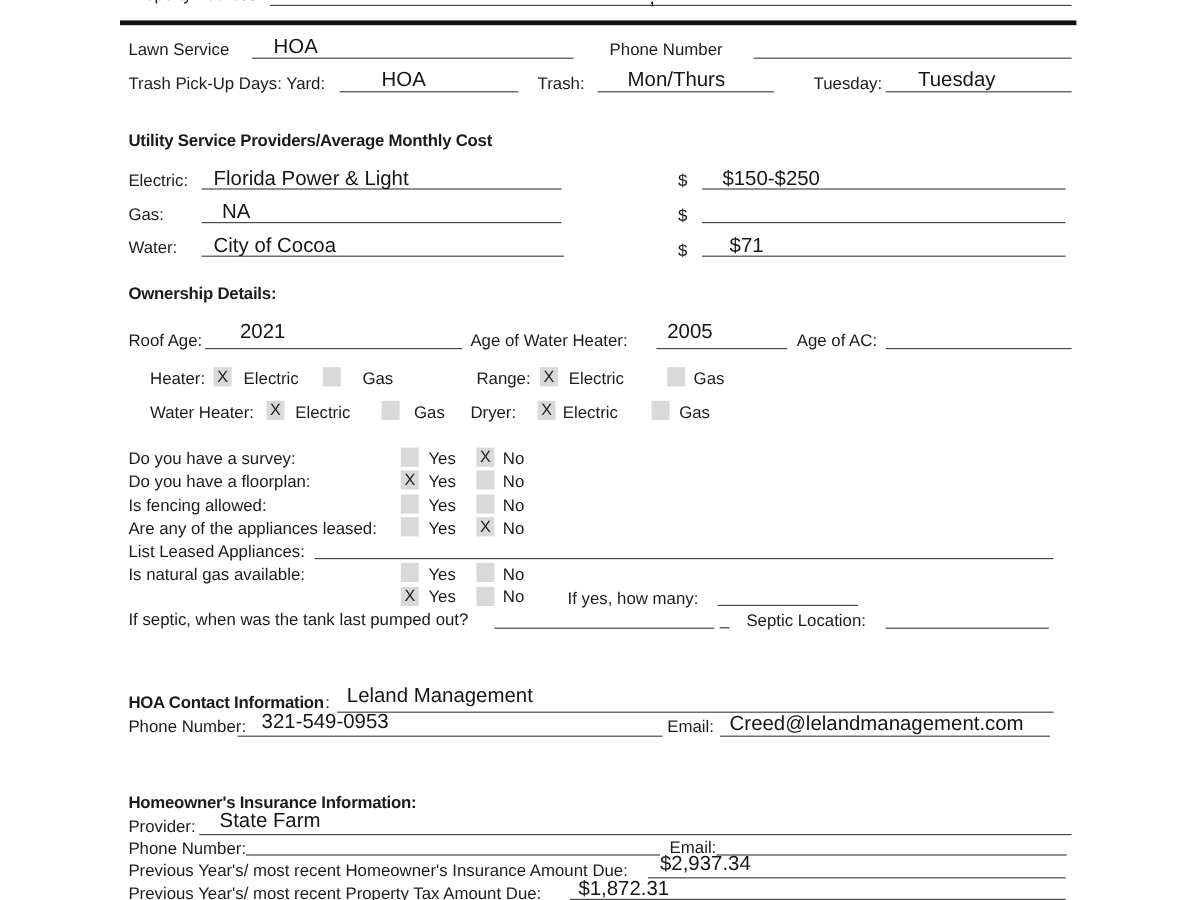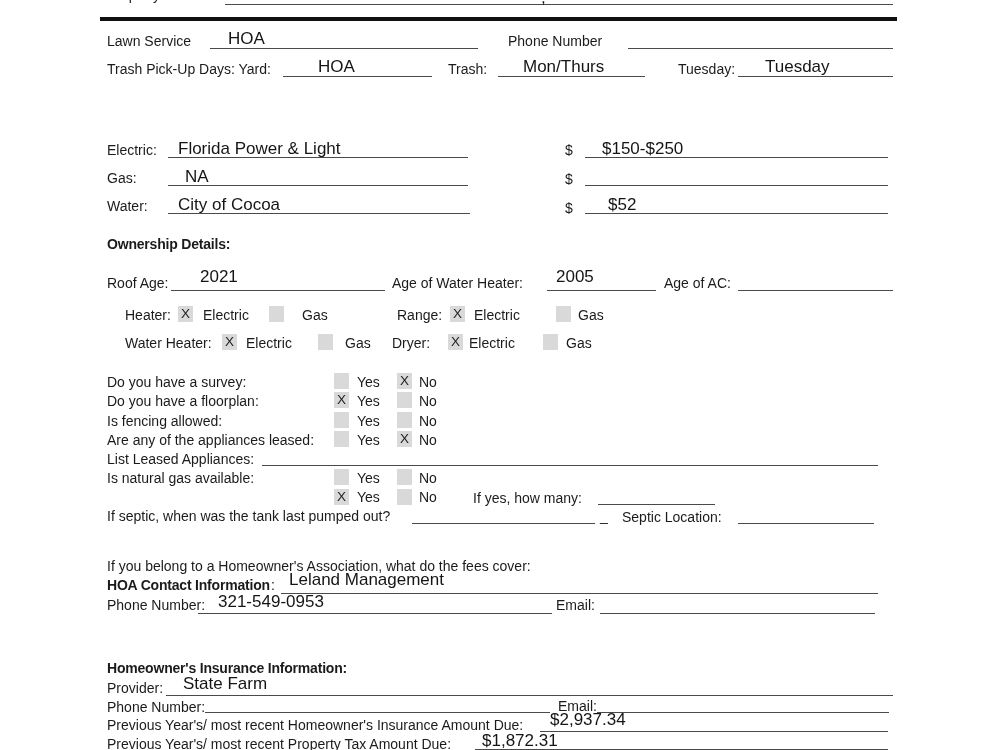--- a/index.html
+++ b/index.html
@@ -37,40 +37,41 @@
   <span class="L" style="left:107px; top:61px;">Trash Pick-Up Days: Yard:</span>
   <div class="ln" style="left:283px; top:76px; width:149px;"></div>
   <span class="V" style="left:318px; top:57px;">HOA</span>
   <span class="L" style="left:448px; top:61px;">Trash:</span>
   <div class="ln" style="left:498px; top:76px; width:147px;"></div>
   <span class="V" style="left:523px; top:57px;">Mon/Thurs</span>
   <span class="L" style="left:678px; top:61px;">Tuesday:</span>
   <div class="ln" style="left:738px; top:76px; width:155px;"></div>
   <span class="V" style="left:765px; top:57px;">Tuesday</span>
 
+  <span class="L B" style="left:107px; top:109px;">Utility Service Providers/Average Monthly Cost</span>
 
   <span class="L" style="left:107px; top:142px;">Electric:</span>
   <div class="ln" style="left:168px; top:157px; width:300px;"></div>
   <span class="V" style="left:178px; top:139px;">Florida Power &amp; Light</span>
   <span class="L" style="left:565px; top:142px;">$</span>
   <div class="ln" style="left:585px; top:157px; width:303px;"></div>
   <span class="V" style="left:602px; top:139px;">$150-$250</span>
 
   <span class="L" style="left:107px; top:170px;">Gas:</span>
   <div class="ln" style="left:168px; top:185px; width:300px;"></div>
   <span class="V" style="left:185px; top:167px;">NA</span>
   <span class="L" style="left:565px; top:171px;">$</span>
   <div class="ln" style="left:585px; top:185px; width:303px;"></div>
 
   <span class="L" style="left:107px; top:198px;">Water:</span>
   <div class="ln" style="left:168px; top:213px; width:302px;"></div>
   <span class="V" style="left:178px; top:195px;">City of Cocoa</span>
   <span class="L" style="left:565px; top:200px;">$</span>
   <div class="ln" style="left:585px; top:213px; width:303px;"></div>
-  <span class="V" style="left:608px; top:195px;">$52</span>
+  <span class="V" style="left:608px; top:195px;">$71</span>
 
   <span class="L B" style="left:107px; top:236px;">Ownership Details:</span>
 
   <span class="L" style="left:107px; top:275px;">Roof Age:</span>
   <div class="ln" style="left:171px; top:290px; width:214px;"></div>
   <span class="V" style="left:200px; top:267px;">2021</span>
   <span class="L" style="left:392px; top:275px;">Age of Water Heater:</span>
   <div class="ln" style="left:547px; top:290px; width:109px;"></div>
   <span class="V" style="left:556px; top:267px;">2005</span>
   <span class="L" style="left:664px; top:275px;">Age of AC:</span>
@@ -137,30 +138,30 @@
   <span class="L" style="left:419px; top:489px;">No</span>
   <span class="L" style="left:473px; top:490px;">If yes, how many:</span>
   <div class="ln" style="left:598px; top:504px; width:117px;"></div>
 
   <span class="L" style="left:107px; top:508px;">If septic, when was the tank last pumped out?</span>
   <div class="ln" style="left:412px; top:523px; width:183px;"></div>
   <span class="L" style="left:600px; top:508px;">_</span>
   <span class="L" style="left:622px; top:509px;">Septic Location:</span>
   <div class="ln" style="left:738px; top:523px; width:136px;"></div>
 
-  <span class="L" style="left:107px; top:558px;">If you belong to a Homeowner's Association, what do the fees cover:</span>
   <span class="L B" style="left:107px; top:577px;">HOA Contact Information</span>
   <span class="L" style="left:271px; top:577px;">:</span>
   <div class="ln" style="left:281px; top:593px; width:597px;"></div>
   <span class="V" style="left:289px; top:570px;">Leland Management</span>
   <span class="L" style="left:107px; top:597px;">Phone Number:</span>
   <div class="ln" style="left:198px; top:613px; width:354px;"></div>
   <span class="V" style="left:218px; top:592px;">321-549-0953</span>
   <span class="L" style="left:556px; top:597px;">Email:</span>
   <div class="ln" style="left:600px; top:613px; width:275px;"></div>
+  <span class="V" style="left:608px; top:593px;">Creed@lelandmanagement.com</span>
 
   <span class="L B" style="left:107px; top:660px;">Homeowner's Insurance Information:</span>
   <span class="L" style="left:107px; top:680px;">Provider:</span>
   <div class="ln" style="left:166px; top:695px; width:727px;"></div>
   <span class="V" style="left:183px; top:674px;">State Farm</span>
   <span class="L" style="left:107px; top:699px;">Phone Number:</span>
   <div class="ln" style="left:205px; top:712px; width:345px;"></div>
   <span class="L" style="left:558px; top:698px;">Email:</span>
   <div class="ln" style="left:597px; top:712px; width:292px;"></div>
   <span class="L" style="left:107px; top:717px;">Previous Year's/ most recent Homeowner's Insurance Amount Due:</span>

